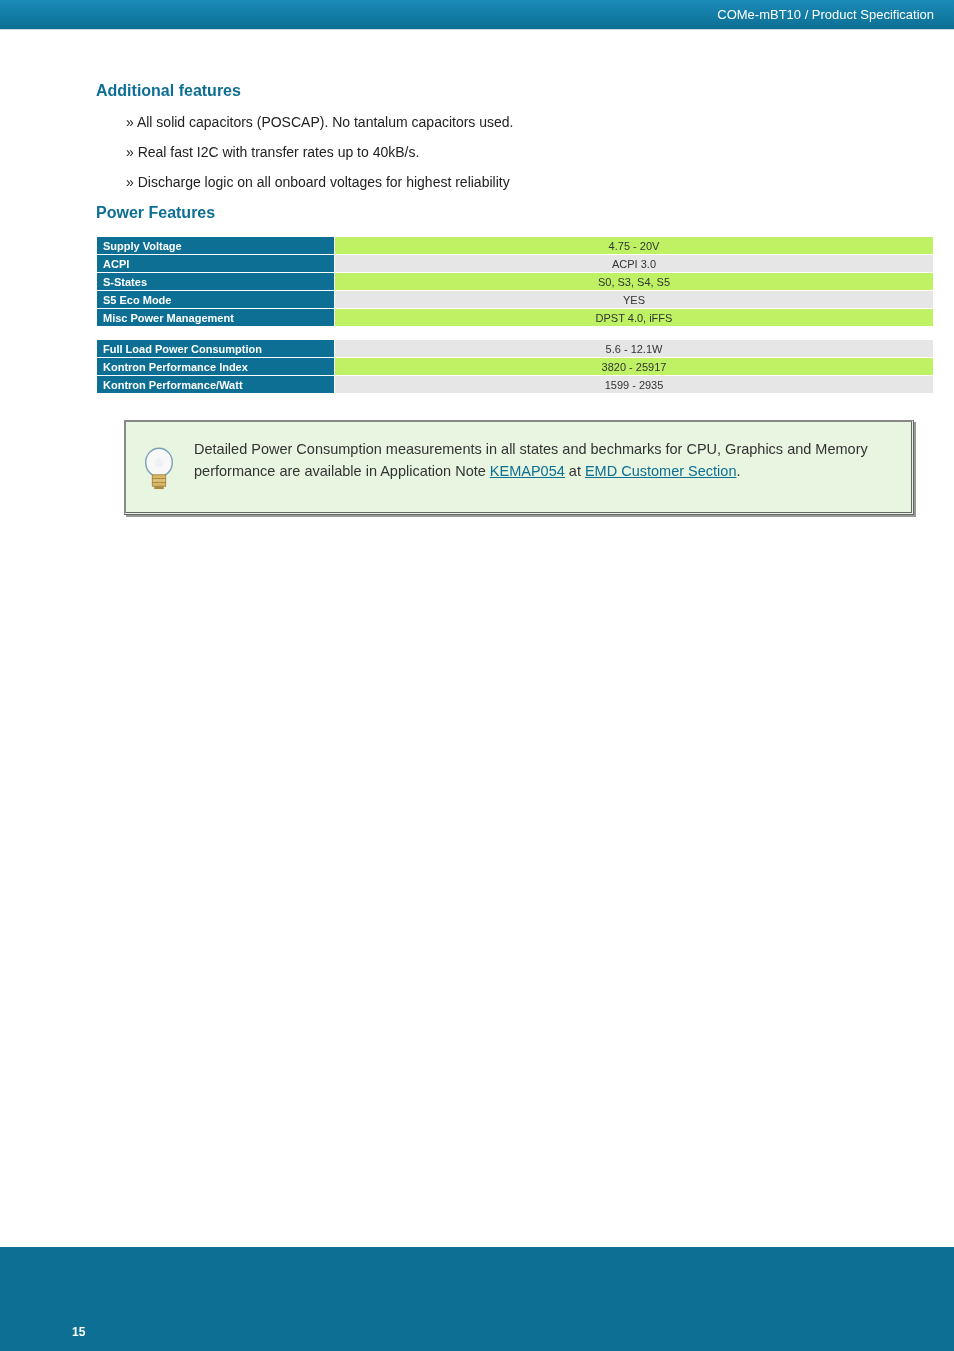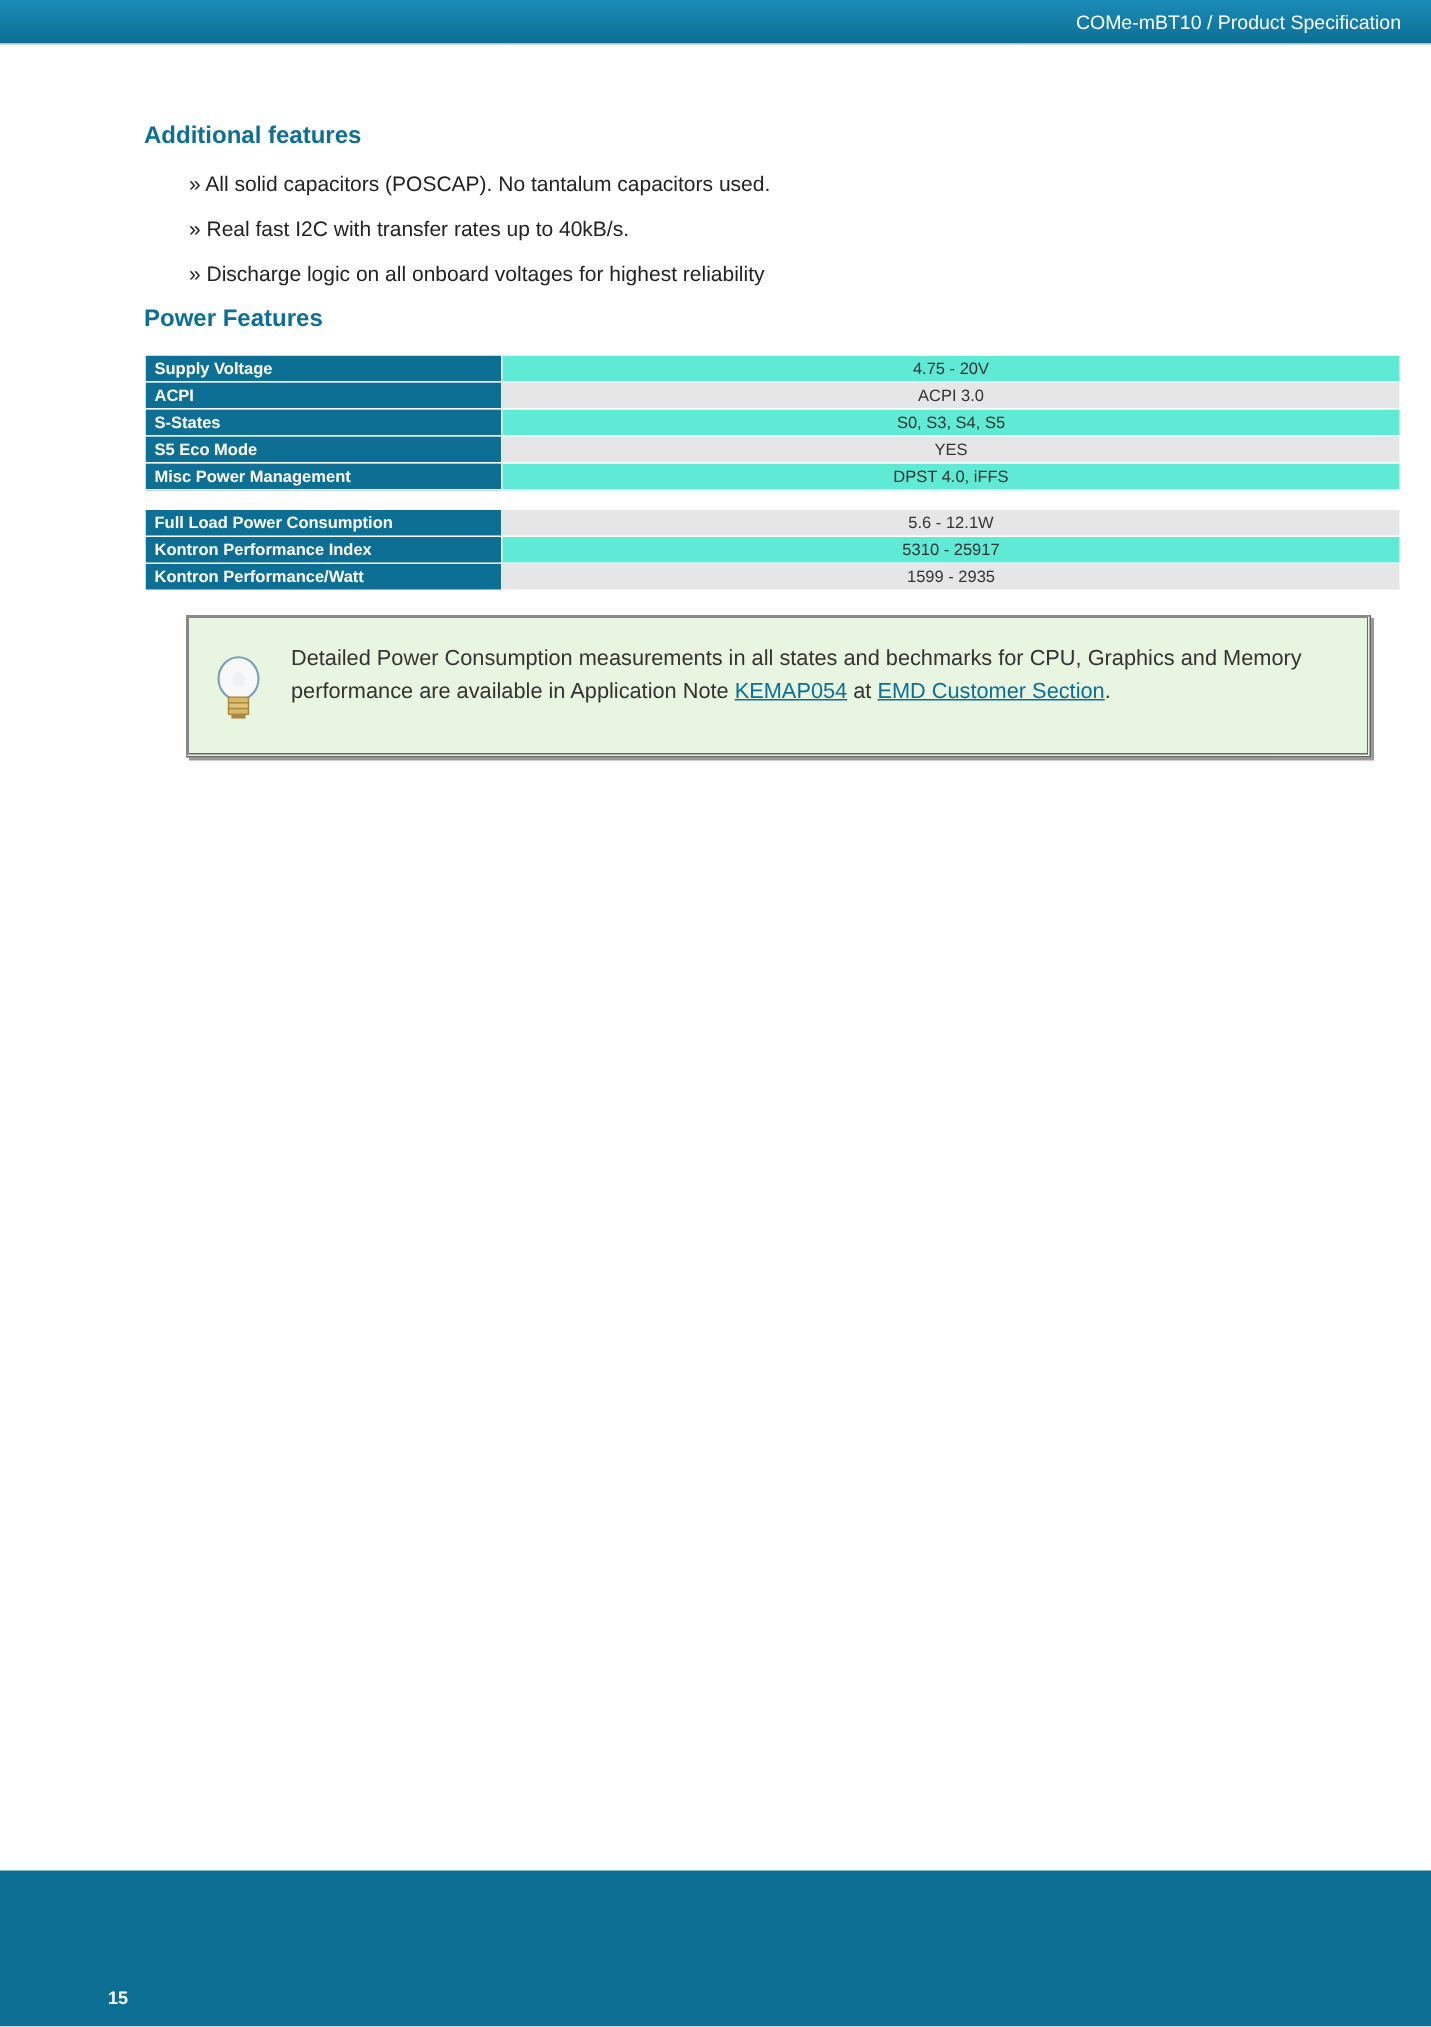--- a/index.html
+++ b/index.html
@@ -84,27 +84,27 @@
     text-align: left;
     font-size: 11px;
   }
   .value-cell {
     background: #e6e6e6;
     text-align: center;
     color: #333;
     font-size: 11px;
   }
   .value-cell-alt {
-    background: #5eead4;
+    background: #bef264;
     text-align: center;
     color: #333;
     font-size: 11px;
   }
   .note-box {
-    margin-top: 16px;
+    margin-top: 26px;
     margin-left: 28px;
     width: 790px;
     border: 2px solid #888;
     border-right: 3px double #666;
     border-bottom: 3px double #666;
     background: #e8f5e0;
     display: flex;
     padding: 16px 14px;
     box-shadow: 2px 2px 0 #999;
   }
@@ -171,21 +171,21 @@
     </table>
 
   <table>
     <tbody>
         <tr>
       <td class="label-cell">Full Load Power Consumption</td>
       <td class="value-cell">5.6 - 12.1W</td>
     </tr>
     <tr>
       <td class="label-cell">Kontron Performance Index</td>
-      <td class="value-cell-alt">5310 - 25917</td>
+      <td class="value-cell-alt">3820 - 25917</td>
     </tr>
     <tr>
       <td class="label-cell">Kontron Performance/Watt</td>
       <td class="value-cell">1599 - 2935</td>
     </tr>
   </tbody>
     </table>
 
   <div class="note-box">
     <svg class="bulb-icon" viewBox="0 0 40 52">

